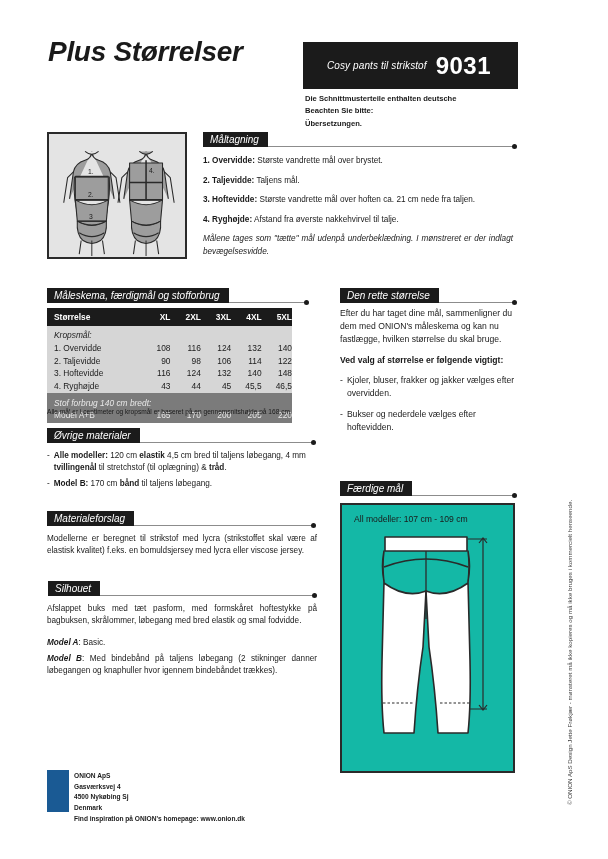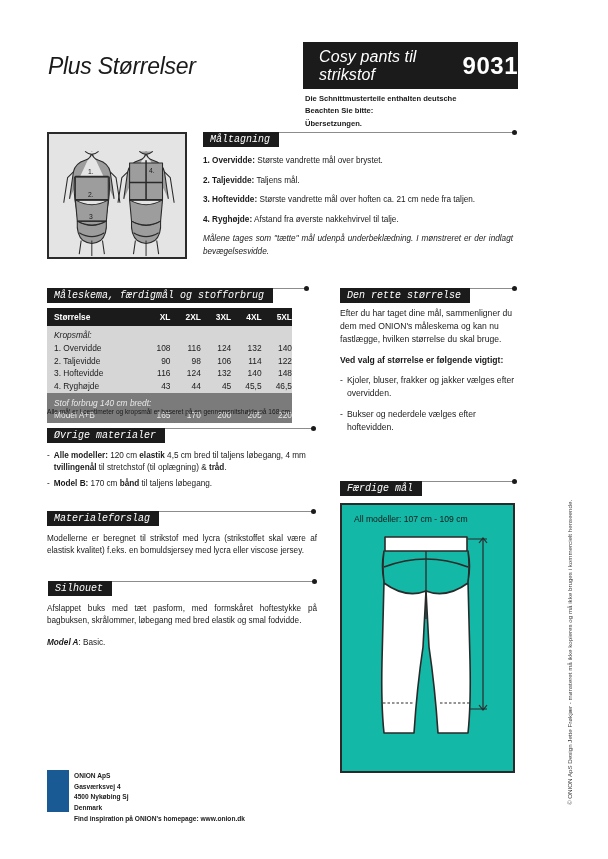--- a/index.html
+++ b/index.html
@@ -7,46 +7,46 @@
     width: 608px; height: 859px;
     background: #ffffff;
     font-family: "Liberation Sans", sans-serif;
     color: #1a1a1a;
     overflow: hidden;
   }
   .page { position: relative; width: 608px; height: 859px; }
 
   
   .title-main {
-    position: absolute; left: 48px; top: 53px;
-    font-size: 23px; font-weight: normal; font-style: italic;
+    position: absolute; left: 48px; top: 36px;
+    font-size: 28px; font-weight: bold; font-style: italic;
     letter-spacing: -0.3px;
   }
   .code-bar {
     position: absolute; left: 303px; top: 42px;
     width: 215px; height: 47px;
     background: #1b1b1b;
     display: flex; align-items: center;
   }
   .code-bar .cb-label {
-    color: #ffffff; font-style: italic; font-size: 16px;
-    margin-left: 16px; letter-spacing: 0.1px;
+    color: #ffffff; font-style: italic; font-size: 10px;
+    margin-left: 24px; letter-spacing: 0.1px;
   }
   .code-bar .cb-num {
     color: #ffffff; font-weight: bold; font-size: 24px;
     margin-left: 9px; letter-spacing: 0.5px;
   }
   .german-note {
     position: absolute; left: 305px; top: 93px;
     width: 215px; font-size: 7.6px; line-height: 1.62;
     font-weight: bold; color: #1a1a1a;
   }
 
   
-  .sec-head { position: absolute; height: 15px; display: flex; align-items: flex-start; font-family: Liberation Mono, monospace; }
+  .sec-head { position: absolute; height: 15px; display: flex; align-items: flex-end; }
   .sec-head .tag {
     background: #1b1b1b; color: #fff; font-style: italic;
     font-size: 10px; height: 15px; line-height: 15px;
     padding: 0 9px 0 7px; white-space: nowrap;
   }
   .sec-head .rule { flex: 1; height: 1px; background: #8c8c8c; position: relative; }
   .sec-head .rule::after {
     content: ""; position: absolute; right: -2px; top: -2px;
     width: 5px; height: 5px; border-radius: 50%; background: #1b1b1b;
   }
@@ -343,20 +343,21 @@
   </div>
 
   <div class="sec-head" style="left:48px; top:581px; width:267px;">
     <span class="tag">Silhouet</span>
     <span class="rule"></span>
   </div>
 
   <div class="prose" style="left:47px; top:603px; width:270px;">
     <p class="just" style="margin-bottom:10px;">Afslappet buks med tæt pasform, med formskåret hoftestykke på bagbuksen, skrålommer, løbegang med bred elastik og smal fodvidde.</p>
     <p><b><i>Model A</i></b><span>: Basic.</span></p>
+    <p class="just"><b><i>Model B</i></b><span>: Med bindebånd på taljens løbegang (2 stikninger danner løbegangen og knaphuller hvor igennem bindebåndet trækkes).</span></p>
   </div>
 
   <div class="sec-head" style="left:340px; top:481px; width:175px;">
     <span class="tag">Færdige mål</span>
     <span class="rule"></span>
   </div>
 
   <div class="pants-box">
     <div class="pants-label">All modeller: 107 cm - 109 cm</div>
     <svg viewBox="0 0 171 240" width="171" height="240" style="position:absolute;left:0;top:26px;">

